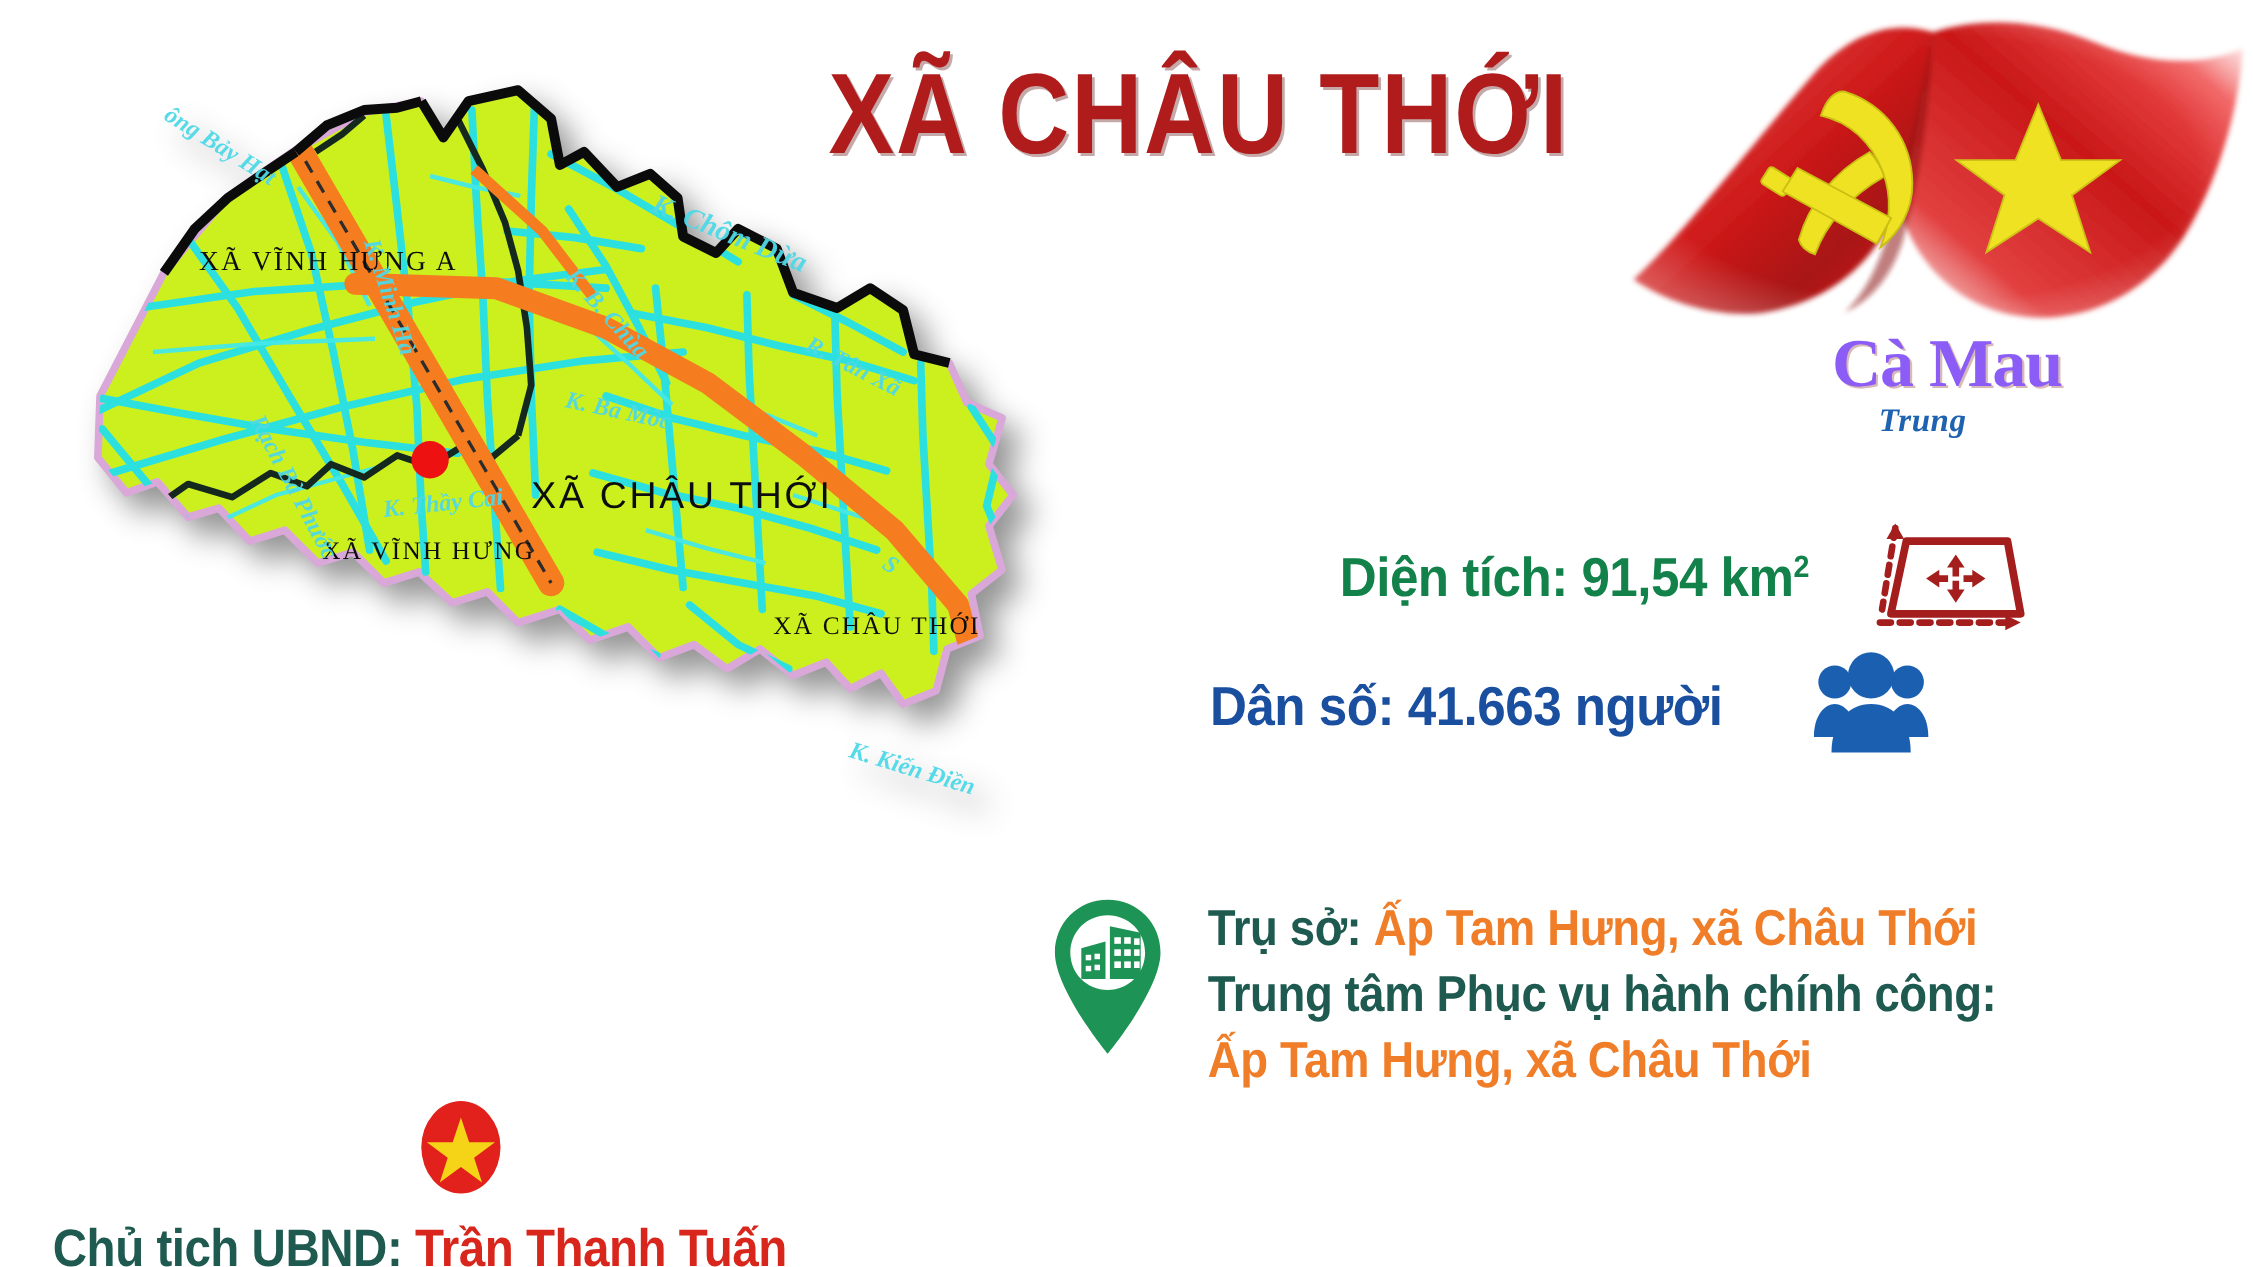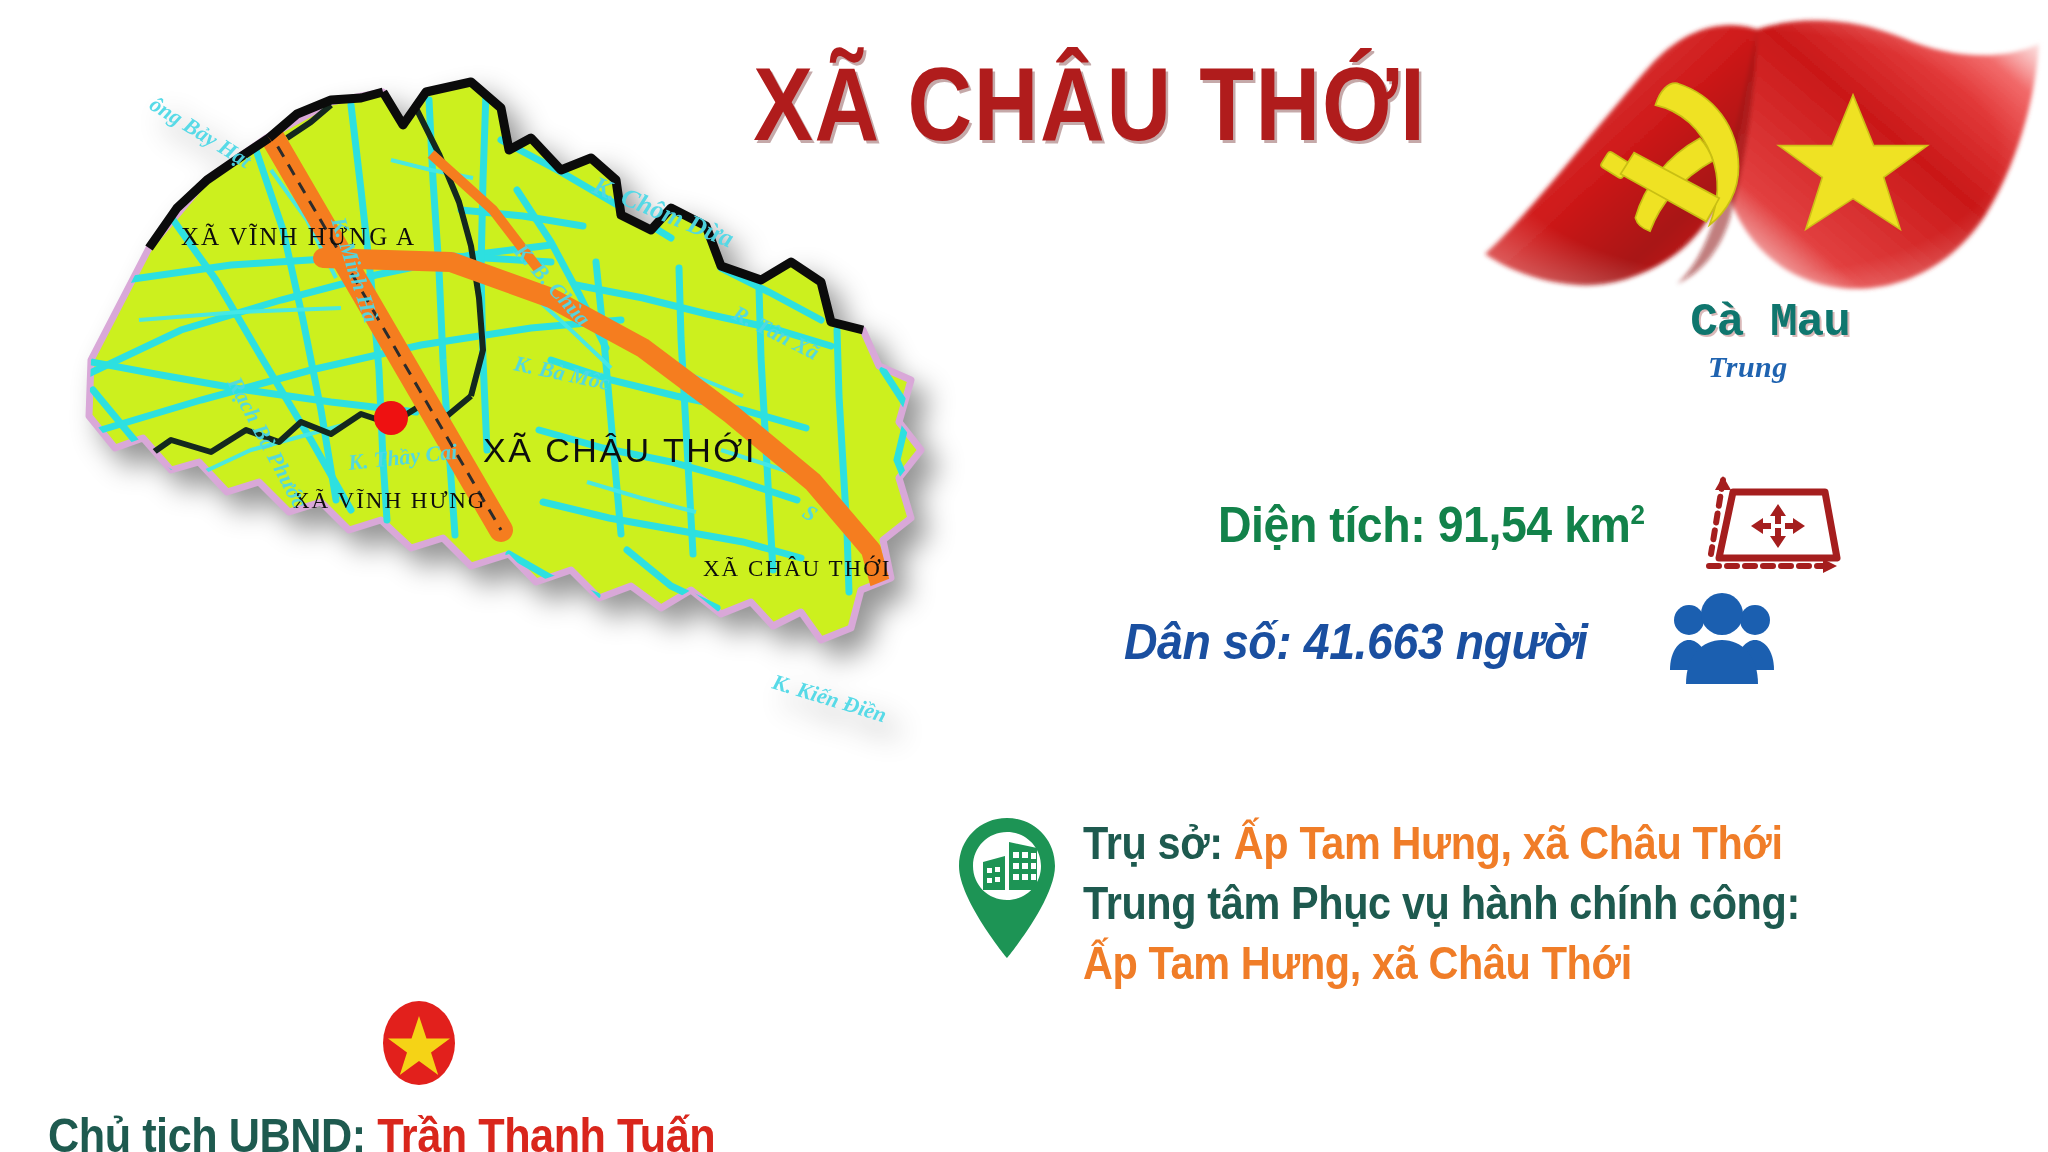--- a/index.html
+++ b/index.html
@@ -76,24 +76,24 @@
 
   
   .logo {
     position: absolute;
     left: 1590px; top: 300px;
     width: 360px;
     text-align: center;
     line-height: 1;
   }
   .logo-main {
-    font-family: Liberation Mono, monospace;
-    font-weight: 700;
-    font-size: 46px;
-    color: #0f766e;
+    font-family: Liberation Serif, serif;
+    font-weight: 700;
+    font-size: 62px;
+    color: #8b5cf6;
     letter-spacing: -1px;
     text-shadow: 2px 2px 0 rgba(120,0,0,0.28);
     white-space: nowrap;
   }
   .logo-sub {
     font-family: "Liberation Serif", serif;
     font-weight: 700;
     font-style: italic;
     font-size: 30px;
     color: #1f63b0;
@@ -105,21 +105,21 @@
 
   
   .stat-row {
     position: absolute;
     display: flex;
     align-items: center;
     gap: 26px;
     white-space: nowrap;
   }
   #stat-area { left: 1218px; top: 470px; }
-  #stat-pop  { left: 1124px; top: 592px; font-style: italic; }
+  #stat-pop  { left: 1100px; top: 592px; }
 
   .stat-text {
     font-family: "Liberation Sans", sans-serif;
     font-weight: 700;
     font-size: 50px;
     transform: scaleX(0.93);
     transform-origin: left center;
     letter-spacing: -0.5px;
   }
   .stat-text .sup {
@@ -155,21 +155,21 @@
   }
   .official-label { color: #1e5a4f; }
   .official-name  { color: #d9261c; }
 
   
   .address-block {
     position: absolute;
     left: 955px; top: 810px;
     display: flex;
     align-items: flex-start;
-    gap: 24px;
+    gap: 39px;
   }
   .pin-icon { width: 104px; height: 148px; flex: 0 0 auto; margin-top: 4px; }
   .address-lines { padding-top: 4px; }
   .addr-line {
     font-family: "Liberation Sans", sans-serif;
     font-weight: 700;
     font-size: 46px;
     line-height: 1.30;
     transform: scaleX(0.9);
     transform-origin: left top;

